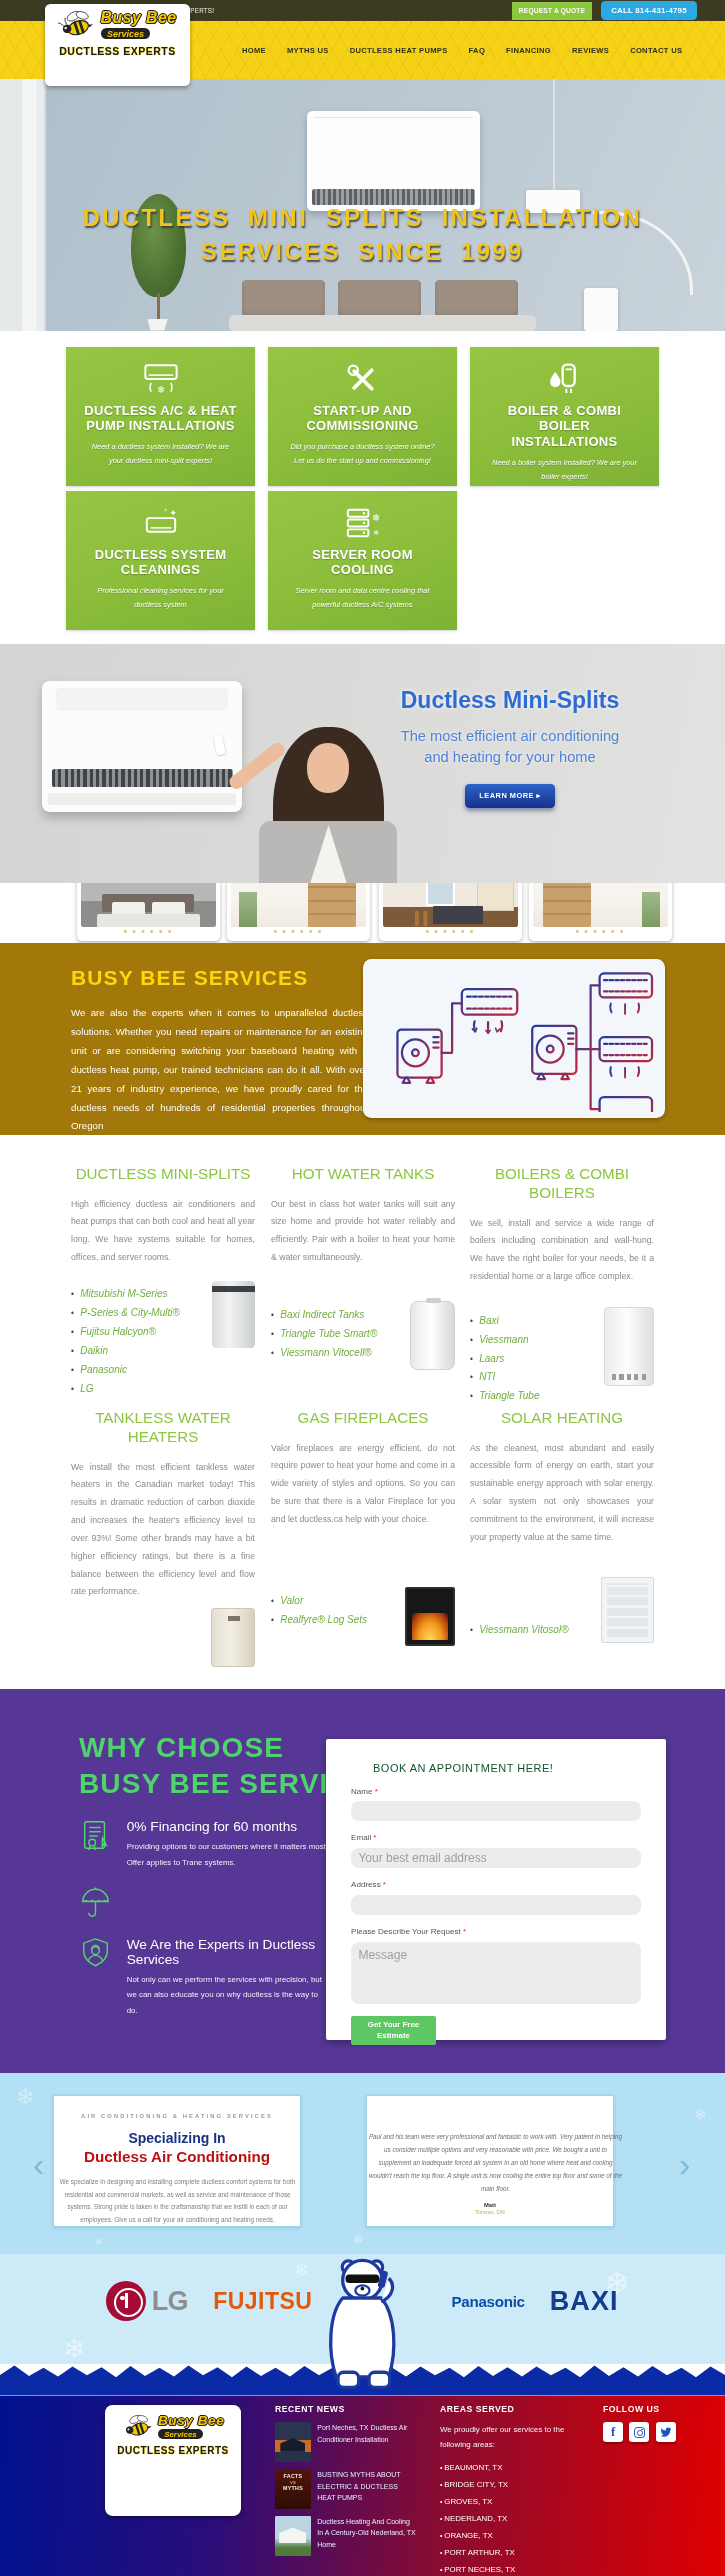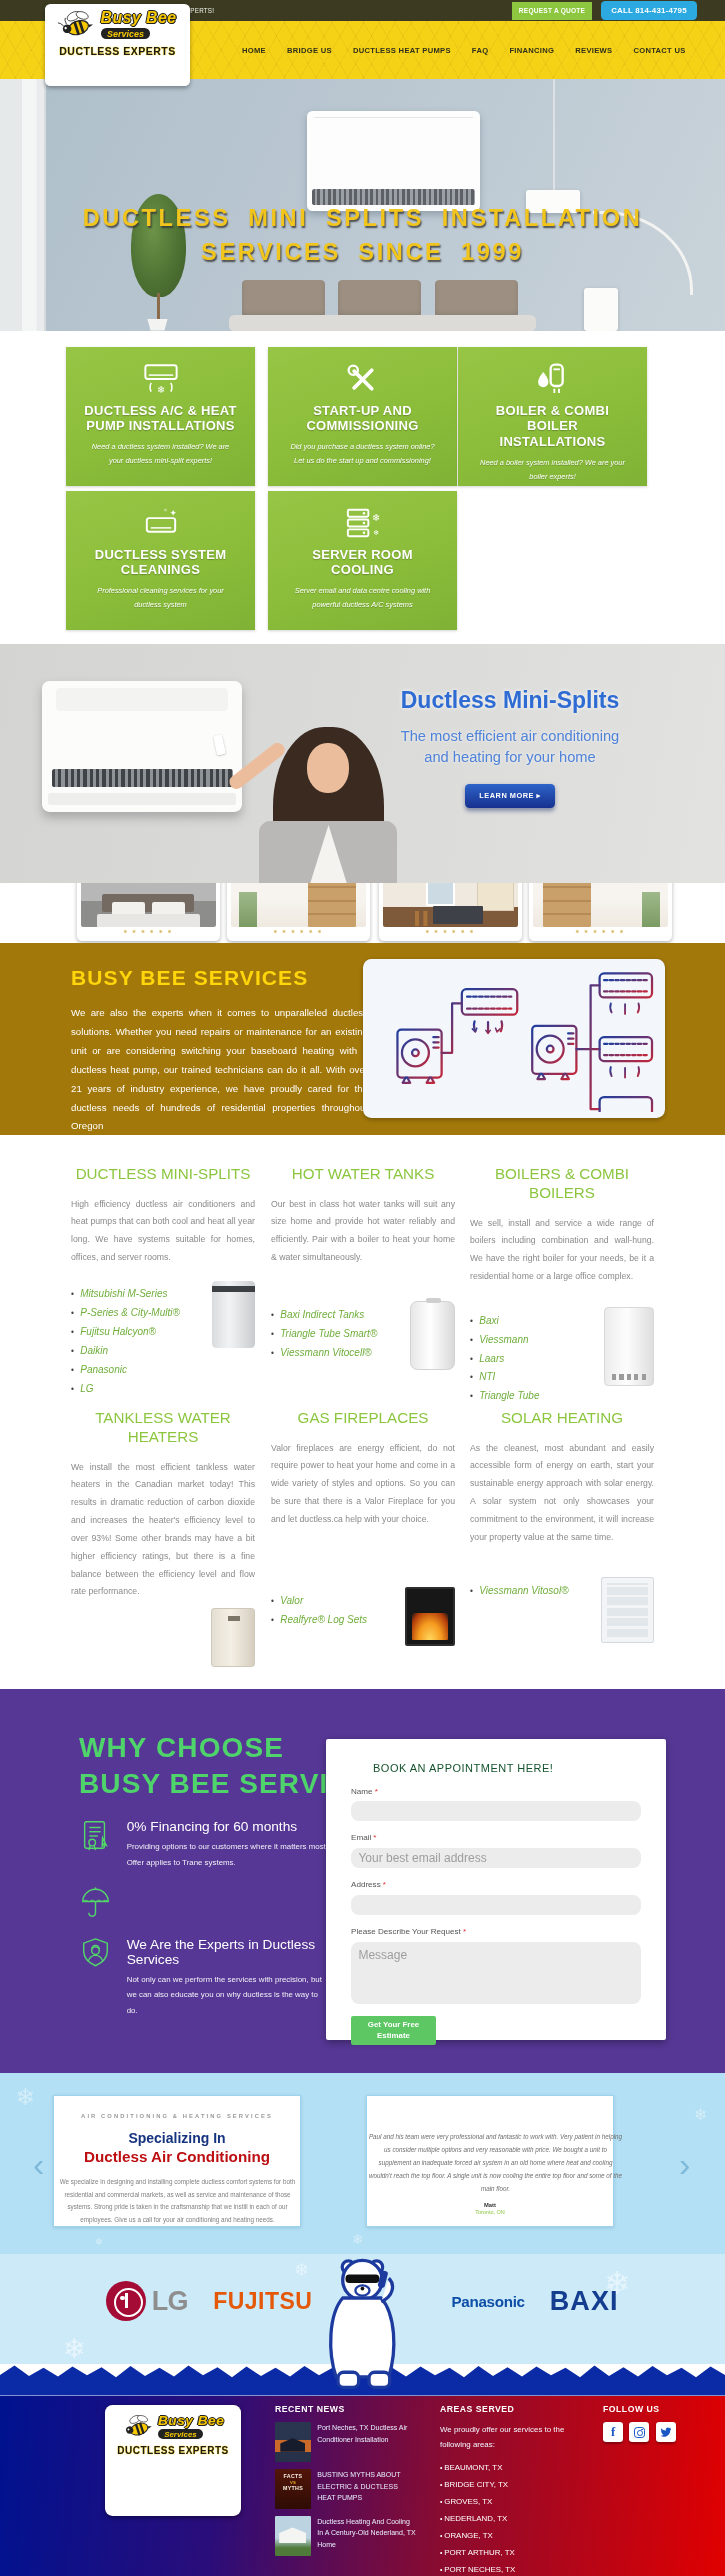--- a/index.html
+++ b/index.html
@@ -260,21 +260,21 @@
 
   <div class="sec topbar">
     <span class="tag">YOUR DUCTLESS MINI-SPLIT AND BOILER EXPERTS!</span>
     <button class="btn-quote">REQUEST A QUOTE</button>
     <button class="btn-call">CALL 814-431-4795</button>
   </div>
 
   <div class="sec nav">
     <div class="menu">
       <span>HOME</span>
-      <span>BRIDGE US</span>
+      <span>MYTHS US</span>
       <span>DUCTLESS HEAT PUMPS</span>
       <span>FAQ</span>
       <span>FINANCING</span>
       <span>REVIEWS</span>
       <span>CONTACT US</span>
     </div>
   </div>
 
   <div class="logo-card">
     <div class="logo-row">
@@ -342,21 +342,21 @@
             <g stroke="#fff" stroke-width="8" stroke-linecap="round">
               <line x1="22" y1="22" x2="60" y2="60"></line>
               <line x1="60" y1="20" x2="22" y2="58"></line>
             </g>
             <circle cx="20" cy="20" r="10" fill="none" stroke="#fff" stroke-width="5"></circle>
           </svg>
       </div>
       <h3>START-UP AND COMMISSIONING</h3>
       <p>Did you purchase a ductless system online? Let us do the start up and commissioning!</p>
     </div>
-    <div class="gcard" style="left:458px; top:15.8px;">
+    <div class="gcard" style="left:470px; top:15.8px;">
       <div class="gicon">
         <svg viewBox="0 0 80 80" width="37" height="37">
             <rect x="36" y="8" width="26" height="46" rx="9" fill="none" stroke="#fff" stroke-width="5"></rect>
             <line x1="42" y1="18" x2="56" y2="18" stroke="#fff" stroke-width="4"></line>
             <path d="M20 24 c-9 11 -11 17 -11 22 a11 11 0 0 0 22 0 c0 -5 -2 -11 -11 -22 z" fill="#fff"></path>
             <path d="M44 60 v9 M54 60 v9" stroke="#fff" stroke-width="4"></path>
           </svg>
       </div>
       <h3>BOILER &amp; COMBI BOILER INSTALLATIONS</h3>
       <p>Need a boiler system installed? We are your boiler experts!</p>
@@ -382,21 +382,21 @@
               <rect x="14" y="47" width="42" height="14" rx="3"></rect>
             </g>
             <circle cx="47" cy="14" r="2.5" fill="#fff"></circle>
             <circle cx="47" cy="34" r="2.5" fill="#fff"></circle>
             <circle cx="47" cy="54" r="2.5" fill="#fff"></circle>
             <text x="72" y="30" font-size="20" fill="#fff" text-anchor="middle">❄</text>
             <text x="72" y="58" font-size="14" fill="#fff" text-anchor="middle">❄</text>
           </svg>
       </div>
       <h3>SERVER ROOM COOLING</h3>
-      <p>Server email and data centre cooling with powerful ductless A/C systems</p>
+      <p>Server room and data centre cooling that powerful ductless A/C systems</p>
     </div>
   </div>
 
   <div class="sec banner">
     <div class="b-ac">
       <div class="cap"></div>
         <div class="vent"></div>
         <div class="base"></div>
     </div>
     <div class="woman">
@@ -553,21 +553,21 @@
           <li>Valor</li>
           <li>Realfyre® Log Sets</li>
         </ul>
         <div class="prod prod-fire"></div>
       </div>
     </div>
 
     <div class="svc" style="left:470px; top:273px;">
       <h2>SOLAR HEATING</h2>
       <p class="body">As the cleanest, most abundant and easily accessible form of energy on earth, start your sustainable energy approach with solar energy. A solar system not only showcases your commitment to the environment, it will increase your property value at the same time.</p>
-      <div class="svc-bottom" style="margin-top:30.5px;">
+      <div class="svc-bottom" style="margin-top:30.5px;align-items:flex-end;">
         <ul class="brands-list">
           <li>Viessmann Vitosol®</li>
         </ul>
         <div class="prod prod-solar"></div>
       </div>
     </div>
   </div>
 
   <div class="sec why">
     <div class="why-title">

